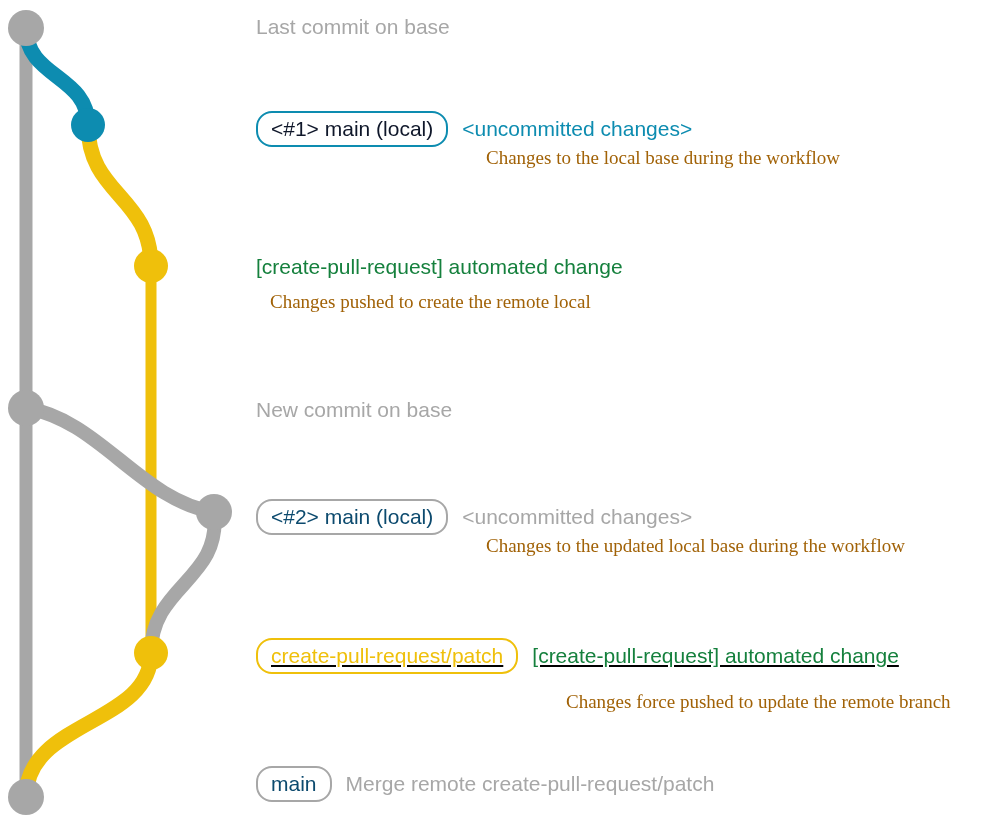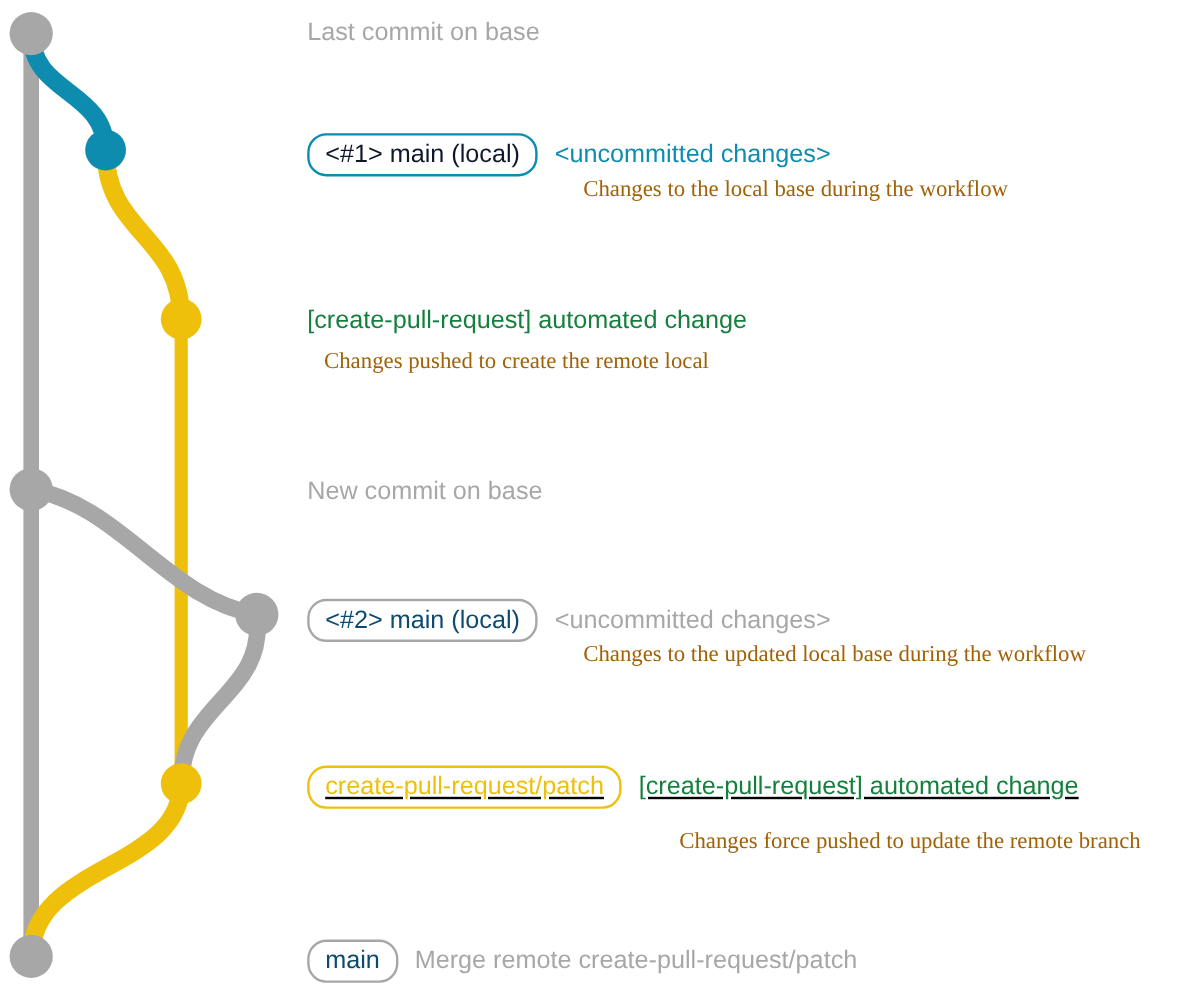--- a/index.html
+++ b/index.html
@@ -123,18 +123,18 @@
     <span class="subject gray">&lt;uncommitted changes&gt;</span>
   </div>
   <div class="note" style="left:486px; top:536px;">Changes to the updated local base during the workflow</div>
 
   <div class="row" style="left:256px; top:638px;text-decoration:underline;">
     <span class="chip yellow">create-pull-request/patch</span>
     <span class="subject yellow">[create-pull-request] automated change</span>
   </div>
   <div class="note" style="left:566px; top:676px;margin-top:16px;">Changes force pushed to update the remote branch</div>
 
-  <div class="row" style="left:256px; top:783px;">
+  <div class="row" style="left:256px; top:766px;">
     <span class="chip gray">main</span>
     <span class="subject gray">Merge remote create-pull-request/patch</span>
   </div>
 
 </div>
 
 </body></html>

